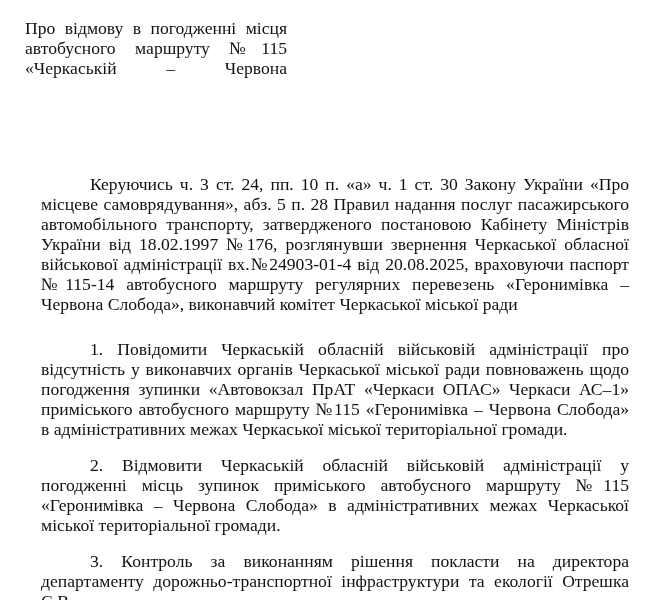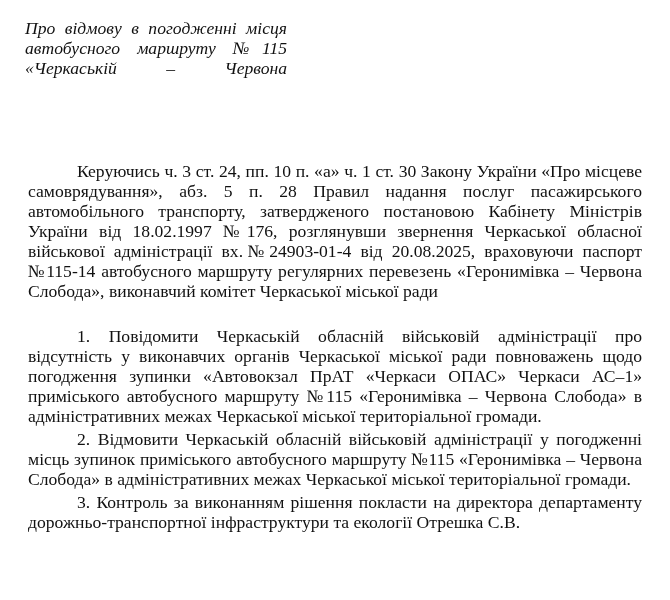--- a/index.html
+++ b/index.html
@@ -6,26 +6,26 @@
   body {
     width: 670px; height: 600px; overflow: hidden; position: relative;
     font-family: "Liberation Serif", "DejaVu Serif", serif;
     color: #111111; font-size: 17.6px; line-height: 20px;
   }
   .doc { position: absolute; left: 25px; top: 0; width: 620px; }
   .title {
     position: absolute; left: 0; top: 18px; width: 262px;
     text-align: justify; text-align-last: left;
   }
-  .title .ln { display: block; text-align: justify; text-align-last: justify; font-style: italic; }
+  .title .ln { display: block; text-align: justify; text-align-last: justify; }
   .title .ln.last { text-align-last: left; }
   .body-text {
     position: absolute; left: 0; width: 620px;
   }
-  .p { text-align: justify; margin: 3px; }
+  .p { text-align: justify; margin: 16px; }
   .indent { text-indent: 49px; }
   .preamble { top: 158px; }
   .resolved { top: 323px; }
   .heading { margin: 0 0 0 0; }
 </style>
 </head>
 <body>
 
 <div class="doc">
   <div class="title">

